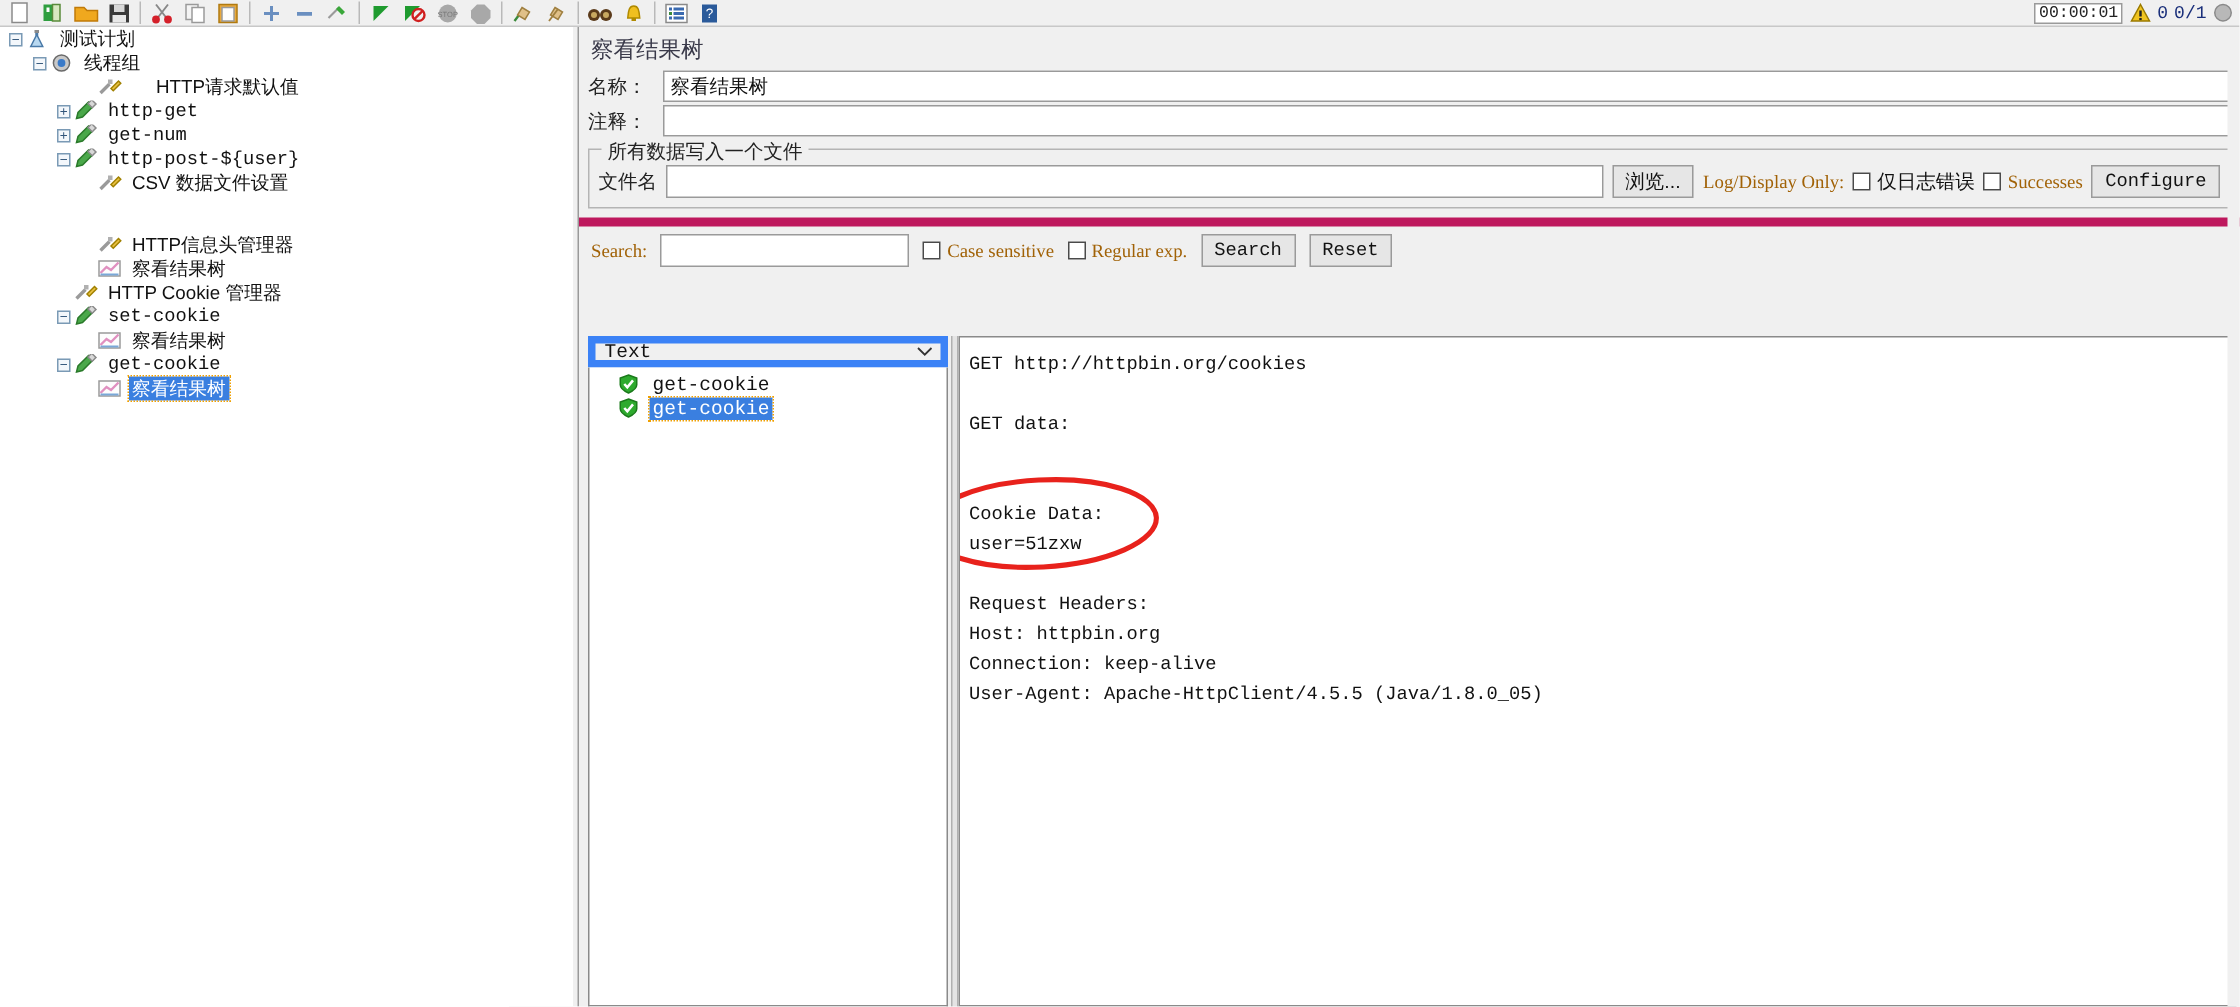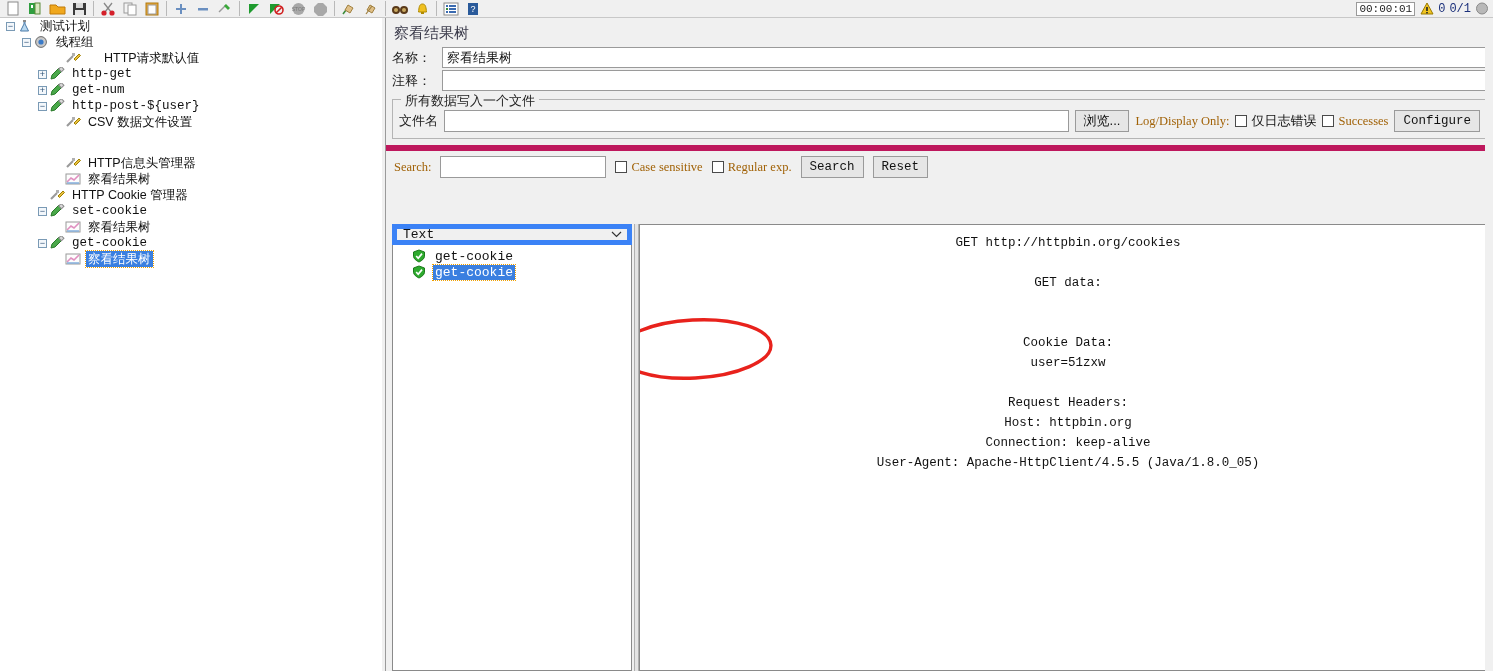--- a/index.html
+++ b/index.html
@@ -145,21 +145,21 @@
     padding:2px 7px 3px 7px; font-family:"Liberation Sans", sans-serif; font-size:13.5px;
     color:#111; background:#f0f0f0; border:1px solid transparent; border-bottom:none;
   }
   .tab.active { background:#ffffff; border-color:#9a9a9a; }
   .resp-area {
     flex:1 1 auto; background:#ffffff; border:1px solid #8a8a8a;
     padding:8px 0 0 6px; overflow:hidden; position:relative;
   }
   .resp-line {
     font-family:"Liberation Mono", monospace; font-size:12.5px; color:#111;
-    line-height:20px; white-space:pre; height:20px;text-align:center;
+    line-height:20px; white-space:pre; height:20px;
   }
   .resp-blank { height:20px; }
   .annot-ellipse { position:absolute; left:-30px; top:88px; pointer-events:none; }
 
   .vbar-right {
     position:absolute; right:0; top:18px; width:8px; height:653px; background:#f0f0f0;
   }
 </style>
 </head>
 <body>

